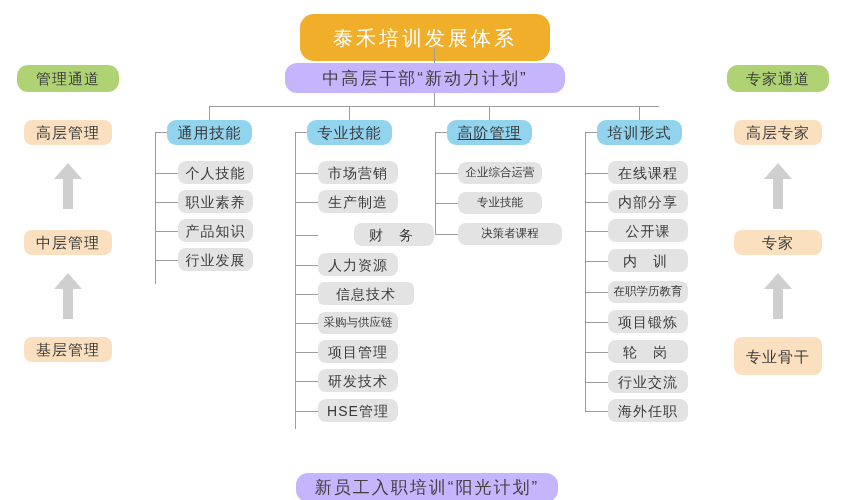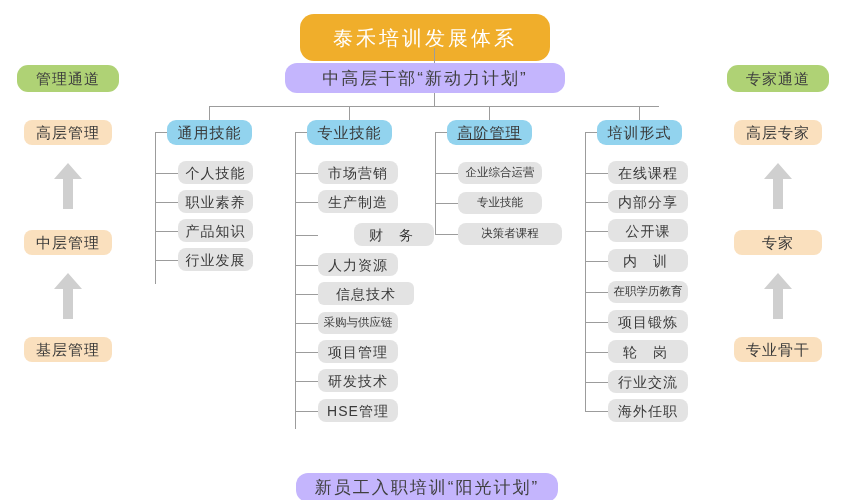--- a/index.html
+++ b/index.html
@@ -183,17 +183,17 @@
       <div class="stem"></div>
   </div>
 
   <div class="pill pill-peach" style="left:734px;top:230px;width:88px;height:25px;">专家</div>
 
   <div class="arrow" style="left:764px;top:273px;width:28px;height:48px;">
     <div class="head"></div>
       <div class="stem"></div>
   </div>
 
-  <div class="pill pill-peach" style="left:734px;top:337px;width:88px;height:25px;">专业骨干</div>
+  <div class="pill pill-peach" style="left:734px;top:337px;width:88px;height:38px;">专业骨干</div>
 
   <div class="pill pill-green" style="left:296px;top:473px;width:262px;height:29px;">新员工入职培训“阳光计划”</div>
 
 </div>
 
 </body></html>

